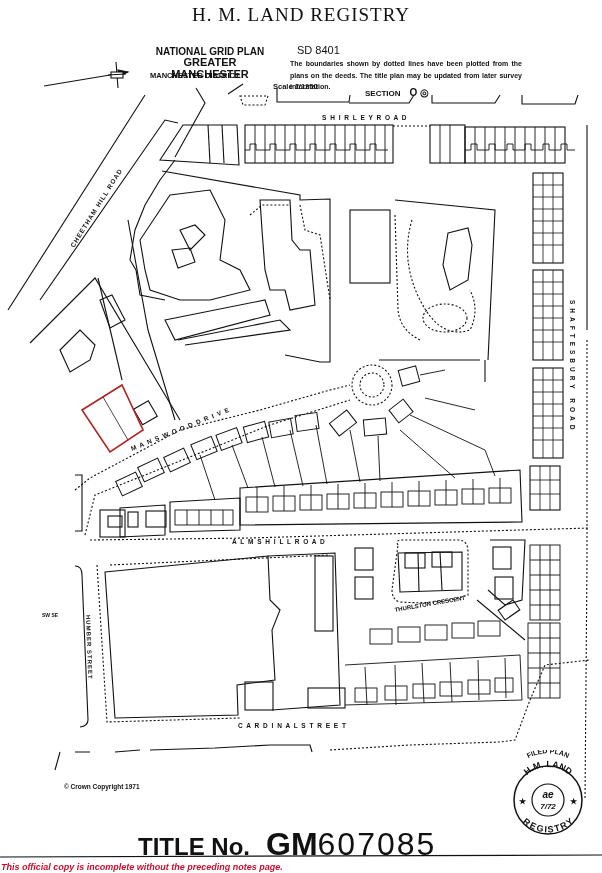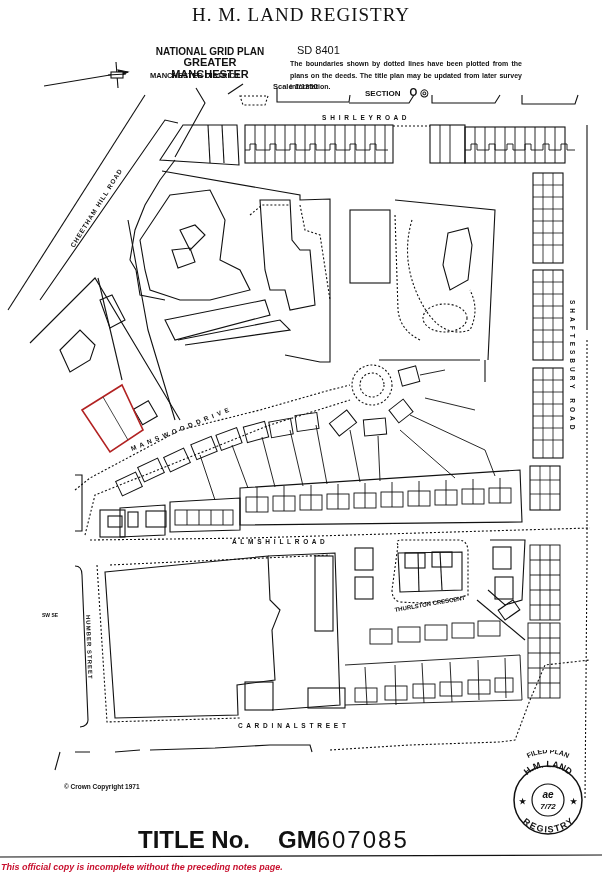--- a/index.html
+++ b/index.html
@@ -9,21 +9,21 @@
   #ngp{left:150px;top:46px;width:120px;text-align:center;font-size:10px;font-weight:bold;}
   #gm{left:150px;top:56px;width:120px;text-align:center;font-size:11px;font-weight:bold;}
   #md{left:150px;top:71px;width:120px;text-align:left;font-size:7.5px;font-weight:bold;}
   #sd{left:297px;top:44px;font-size:11px;}
   #section{left:365px;top:46px;font-size:8px;font-weight:bold;margin-top:41px;}
   #note{left:290px;top:58px;width:232px;font-size:7px;line-height:11.5px;text-align:justify;font-weight:bold;}
   #scale{left:273px;top:82px;font-size:7.5px;font-weight:bold;}
   #copyright{left:64px;top:783px;font-size:6.5px;font-weight:bold;}
   #titleno{left:138px;top:826px;font-size:24px;font-weight:bold;}
   #titleno .lab{font-family:"Liberation Sans",sans-serif;}
-  #titleno .num{font-size:24px;margin-left:28px;}
+  #titleno .num{font-size:32px;margin-left:16px;}
   #titleno .digits{font-weight:normal;letter-spacing:2px;}
   #notice{left:1px;top:862px;font-size:9px;color:#c8102e;font-weight:bold;font-style:italic;}
   svg text{font-family:"Liberation Sans",sans-serif;font-weight:bold;fill:#111;}
   .stamp-wrap{left:505px;top:750px;width:86px;height:86px;}
 </style>
 </head>
 <body>
 
 <div id="title" class="abs">H. M. LAND REGISTRY</div>
 <div id="ngp" class="abs">NATIONAL GRID PLAN</div>

